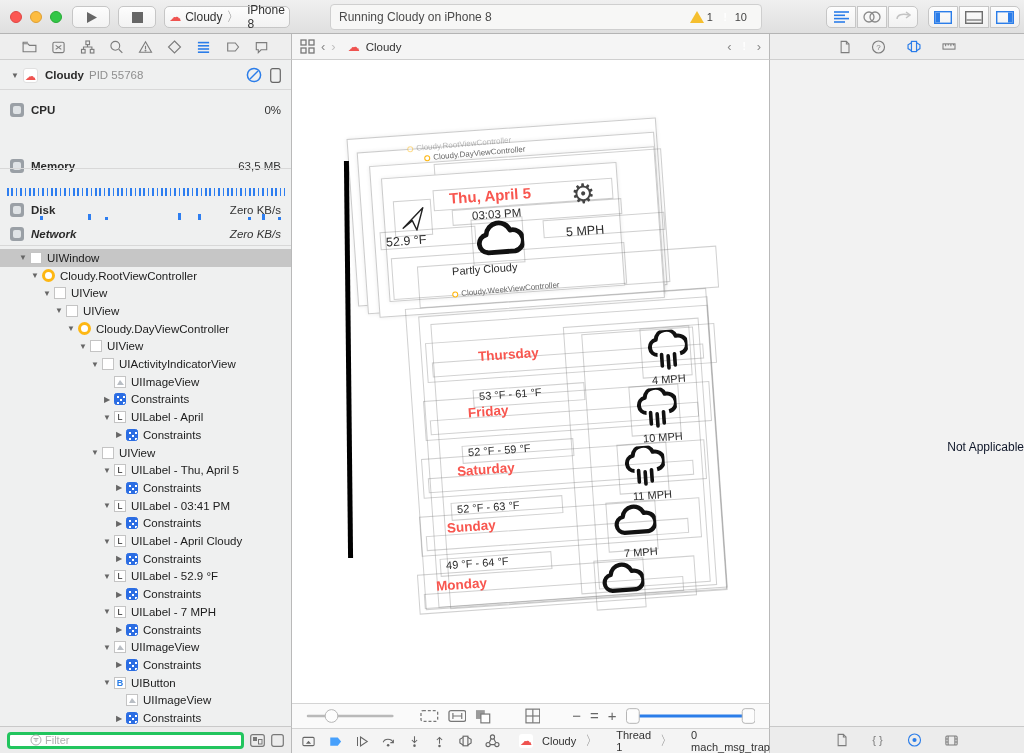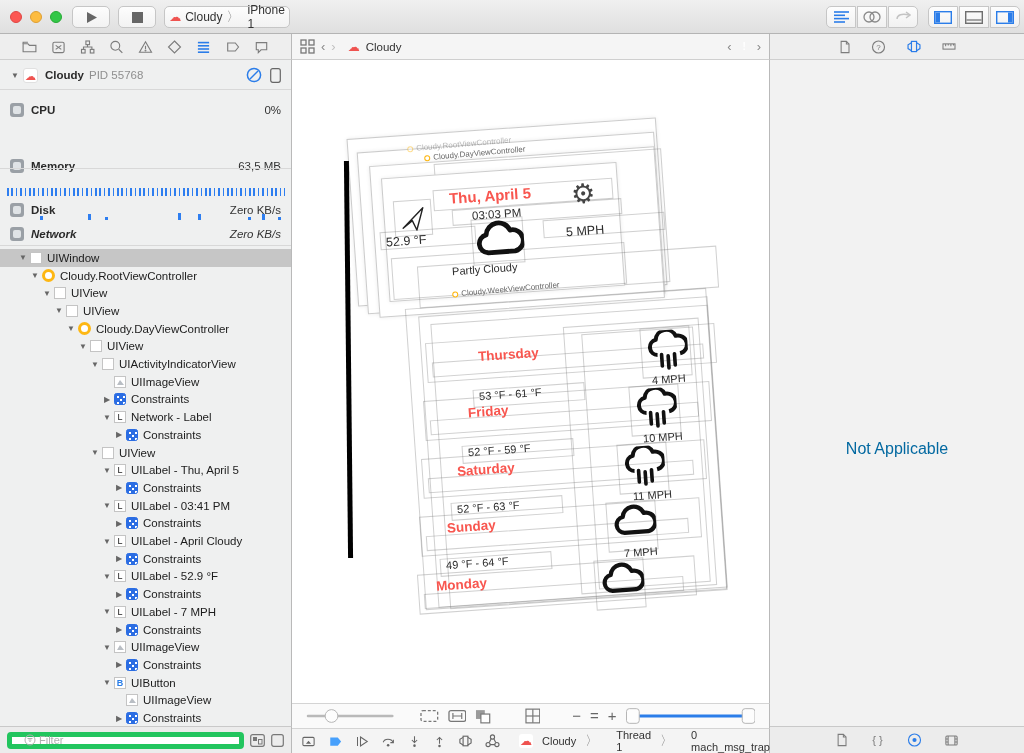--- a/index.html
+++ b/index.html
@@ -47,39 +47,39 @@
   .tw { display:inline-block; width:10px; font-size:8px; color:#666; text-align:center; flex:none; }
   .ticon { width:12px; height:12px; flex:none; margin:0 5px 0 2px; position:relative; }
   .i-view,.i-image,.i-label,.i-button { background:#fff; border:1px solid #c4c4c4; }
   .i-vc { border:3.5px solid #fdb713; border-radius:50%; background:#fff; width:13px; height:13px; }
   .i-image::after { content:""; position:absolute; left:2px; bottom:2px; border-left:3px solid transparent; border-right:4px solid transparent; border-bottom:5px solid #b9bec4; }
   .i-label::after { content:"L"; position:absolute; left:0; top:0; width:10px; height:10px; font-size:9px; line-height:11px; text-align:center; color:#222; }
   .i-button::after { content:"B"; position:absolute; left:0; top:0; width:10px; height:10px; font-size:9px; line-height:11px; text-align:center; color:#2a7ee8; font-weight:bold; }
   .i-constraints { background:#2b6de3; border-radius:2.5px; border:1px solid #2b6de3;
     background-image:radial-gradient(circle at 3px 3px,#fff 1.2px,transparent 1.4px),radial-gradient(circle at 9px 3px,#fff 1.2px,transparent 1.4px),radial-gradient(circle at 3px 9px,#fff 1.2px,transparent 1.4px),radial-gradient(circle at 9px 9px,#fff 1.2px,transparent 1.4px),radial-gradient(circle at 6px 6px,#fff 1.2px,transparent 1.4px); }
   #filterbar { left:0; top:726px; width:292px; height:27px; background:#ececec; border-top:1px solid #c9c9c9; border-right:1px solid #b9b9b9; display:flex; align-items:center; padding:0 7px; gap:6px; }
-  #filterfield { flex:1; height:17px; background:#fff; border:5px solid #22c55e; border-radius:4px; display:flex; align-items:center; padding:0 12px; gap:3px; font-size:11px; color:#b0b0b0; }
+  #filterfield { flex:1; height:17px; background:#fff; border:3px solid #22c55e; border-radius:4px; display:flex; align-items:center; padding:0 20px; gap:3px; font-size:11px; color:#b0b0b0; }
 
   
   #canvas { left:292px; top:60px; width:478px; height:643px; background:#fff; border-right:1px solid #b9b9b9; overflow:hidden; }
   .wire { position:absolute; border:1px solid rgba(120,120,120,.35); background:transparent; }
   .paper { background:#fff; box-shadow:0 0 4px rgba(0,0,0,.08); border:1px solid rgba(140,140,140,.45); }
   .sceneText { position:absolute; white-space:nowrap; color:#2c2c2c; }
   .redlab { color:#f8564f; font-weight:bold; }
   .vclab { font-size:8px; color:#666; display:flex; align-items:center; gap:3px; }
   .vcdot { width:6px; height:6px; border:1.7px solid #fdb713; border-radius:50%; background:#fff; flex:none; }
 
   #canvasbar { left:292px; top:703px; width:478px; height:25px; background:#fafafa; border-top:1px solid #d4d4d4; border-right:1px solid #b9b9b9; display:flex; align-items:center; padding:0 14px; gap:9px; }
   #debugbar { left:292px; top:728px; width:478px; height:25px; background:#f4f4f4; border-top:1px solid #d4d4d4; border-right:1px solid #b9b9b9; display:flex; align-items:center; padding:0 8px; gap:9px; font-size:11px; color:#333; }
   .vsep { width:1px; height:14px; background:#cfcfcf; }
   .zoomchar { font-size:15px; color:#666; line-height:10px; }
 
   
   #inspector { left:770px; top:60px; width:254px; height:666px; background:#f2f2f2; }
-  #na { width:100%; text-align:center; position:absolute; top:380px; font-size:16px; color:#0369a1; }
+  #na { width:100%; text-align:right; position:absolute; top:380px; font-size:12px; color:#0f172a; }
   #librarybar { left:770px; top:726px; width:254px; height:27px; background:#ececec; border-top:1px solid #c9c9c9; display:flex; align-items:center; justify-content:center; gap:20px; }
 </style>
 </head>
 <body>
 
 <div id="toolbar" class="abs">
   <div class="tl abs" style="left:10px;background:#fc5753;border:1px solid #df4744;"></div>
   <div class="tl abs" style="left:30px;background:#fdbc40;border:1px solid #de9f34;"></div>
   <div class="tl abs" style="left:50px;background:#33c748;border:1px solid #27aa35;"></div>
 
@@ -95,23 +95,31 @@
   </div>
 
   <div class="btn abs" style="left:164px;width:126px;" id="scheme">
     <span style="color:#ef5350;font-size:12px;">☁</span>
     <span>Cloudy</span>
     <span class="chev">〉</span>
     <svg width="10" height="14" viewBox="0 0 10 14">
         <rect x="0.5" y="0.5" width="9" height="13" rx="1.5" fill="#4aa3f5" stroke="#2f85d8"></rect>
         <rect x="2" y="2.5" width="6" height="8" fill="#bfe0fb"></rect>
       </svg>
-    <span>iPhone 1</span>
-  </div>
-
+    <span>iPhone 8</span>
+  </div>
+
+  <div id="status" class="abs">
+    <span>Running Cloudy on iPhone 8</span>
+    <span class="spacer"></span>
+    <span class="warn-tri"></span>
+    <span class="badge-num">1</span>
+    <span class="issue-sq">!</span>
+    <span class="badge-num">10</span>
+  </div>
 
   <div class="abs tgroup" style="left:826px;top:6px;">
     <div class="tbtn">
       <svg width="15" height="12" viewBox="0 0 15 12">
           <g stroke="#2b7de9" stroke-width="1.6">
             <line x1="0" y1="1" x2="15" y2="1"></line>
             <line x1="0" y1="4.3" x2="11" y2="4.3"></line>
             <line x1="0" y1="7.6" x2="15" y2="7.6"></line>
             <line x1="0" y1="11" x2="11" y2="11"></line>
           </g>
@@ -354,21 +362,21 @@
       <span>UIImageView</span>
       </div>
       <div class="trow" style="top: 143.6px; padding-left: 102px;">
         <span class="tw">▶</span>
       <span class="ticon i-constraints"></span>
       <span>Constraints</span>
       </div>
       <div class="trow" style="top: 161.3px; padding-left: 102px;">
         <span class="tw">▼</span>
       <span class="ticon i-label"></span>
-      <span>Network - Label</span>
+      <span>UILabel - April</span>
       </div>
       <div class="trow" style="top: 179px; padding-left: 114px;">
         <span class="tw">▶</span>
       <span class="ticon i-constraints"></span>
       <span>Constraints</span>
       </div>
       <div class="trow" style="top: 196.7px; padding-left: 90px;">
         <span class="tw">▼</span>
       <span class="ticon i-view"></span>
       <span>UIView</span>

